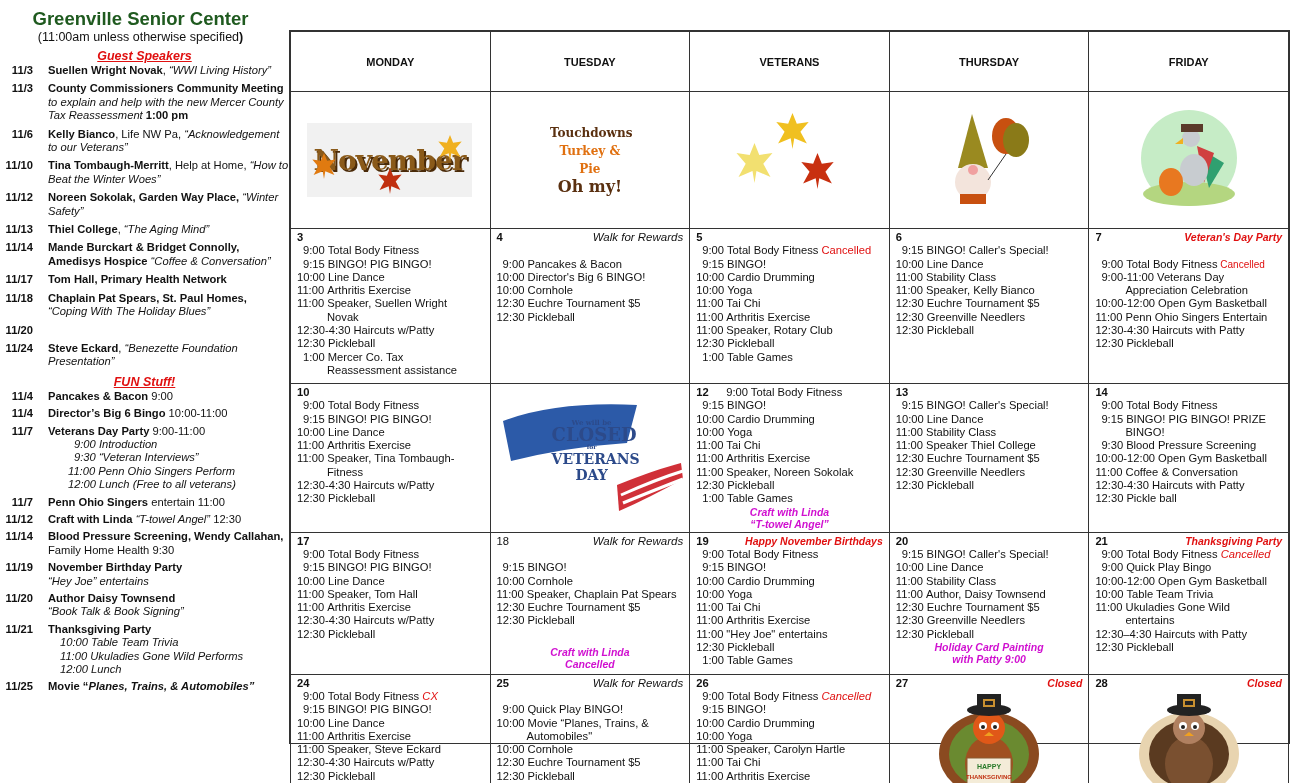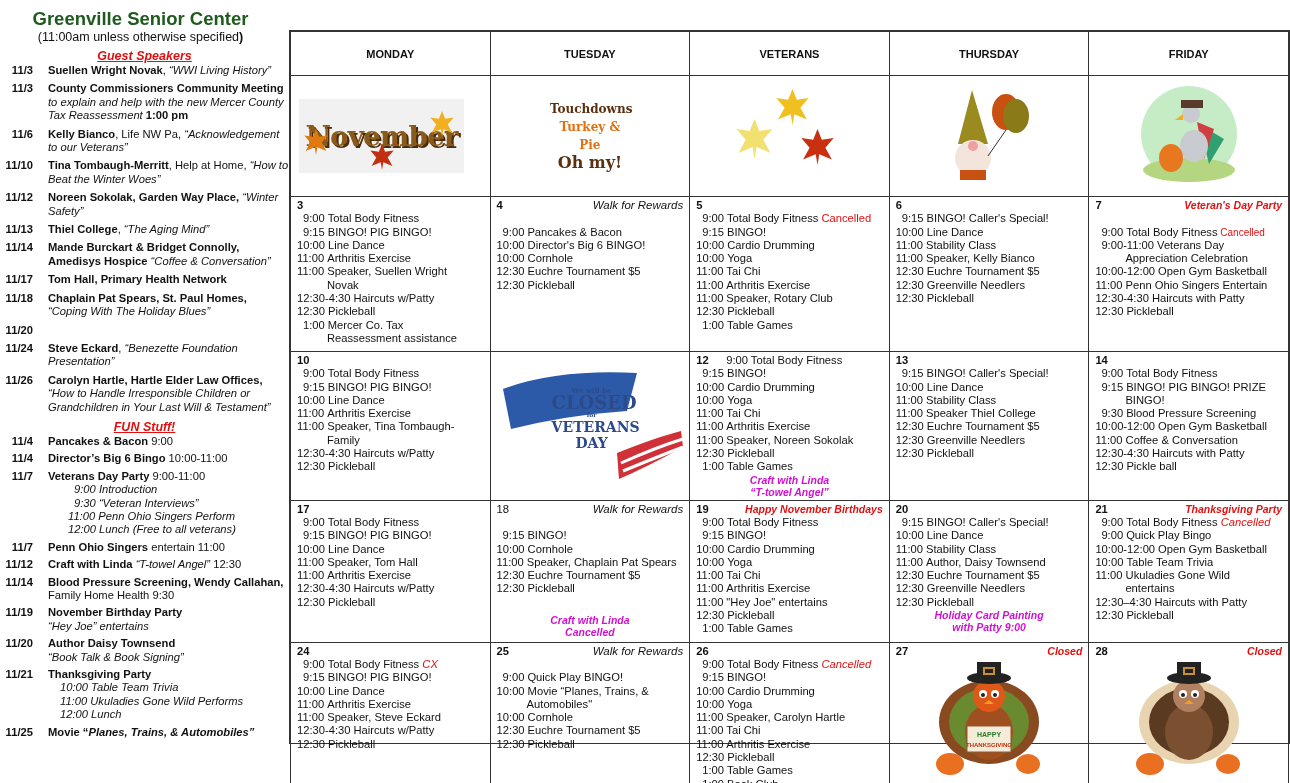--- a/index.html
+++ b/index.html
@@ -15,21 +15,21 @@
   .sb-date { width:48px; text-align:right; padding-right:15px; font-weight:bold; flex-shrink:0; box-sizing:border-box; }
   .sb-body { flex:1; }
   .sb-body .b { font-weight:bold; }
   .sb-body .i { font-style:italic; }
   .sb-sublines { font-style:italic; }
   .fun .sb-item { margin-bottom:4px; }
 
   
   #calendar { position:absolute; left:289px; top:30px; width:1001px; height:714px; border:1.5px solid #333; box-sizing:border-box; }
   .cal-table { border-collapse:collapse; width:100%; table-layout:fixed; }
-  .cal-table td, .cal-table th { border:1.3px solid #333; vertical-align:top; padding:8px; }
+  .cal-table td, .cal-table th { border:1.3px solid #333; vertical-align:top; padding:16px; }
   .cal-table th { height:27px; font-size:11px; font-weight:bold; text-align:center; vertical-align:middle; }
   .img-row td { height:102px; text-align:center; vertical-align:middle; }
   .day-cell { font-size:11.2px; line-height:13.3px; padding:2px 6px 2px 6px !important; }
   .day-head { display:flex; align-items:baseline; height:13.3px; }
   .day-num { font-weight:bold; width:24px; flex-shrink:0; }
   .day-num.light { font-weight:normal; }
   .day-note { flex:1; text-align:right; font-style:italic; margin-left:-20px; }
   .day-note.red { color:#e01010; font-weight:bold; font-size:10.5px; }
   .day-note.plain { color:#111; font-weight:normal; font-size:11.5px; }
   .day-inline { font-weight:normal; margin-left:6px; }
@@ -93,24 +93,20 @@
         <div class="sb-date">11/18</div>
         <div class="sb-body"><span class="b">Chaplain Pat Spears, St. Paul Homes,</span><span> </span><span class="i">“Coping With The Holiday Blues”</span></div>
       </div>
       <div class="sb-item">
         <div class="sb-date">11/20</div>
       </div>
       <div class="sb-item">
         <div class="sb-date">11/24</div>
         <div class="sb-body"><span class="b">Steve Eckard</span><span>, </span><span class="i">“Benezette Foundation Presentation”</span></div>
       </div>
-      <div class="sb-item">
-        <div class="sb-date">11/26</div>
-        <div class="sb-body"><span class="b">Carolyn Hartle, Hartle Elder Law Offices,</span><span> </span><span class="i">“How to Handle Irresponsible Children or Grandchildren in Your Last Will &amp; Testament”</span></div>
-      </div>
     </div>
   <div class="sb-heading" style="margin-top:0">FUN Stuff!</div>
   <div id="fun-list" class="fun">
       <div class="sb-item">
         <div class="sb-date">11/4</div>
         <div class="sb-body"><span class="b">Pancakes &amp; Bacon</span><span>  9:00</span></div>
       </div>
       <div class="sb-item">
         <div class="sb-date">11/4</div>
         <div class="sb-body"><span class="b">Director’s Big 6 Bingo</span><span>  10:00-11:00</span></div>
@@ -386,21 +382,21 @@
               <span class="n">Line Dance</span>
             </div>
             <div class="ev">
               <span class="t">11:00</span>
               <span class="n">Arthritis Exercise</span>
             </div>
             <div class="ev">
               <span class="t">11:00</span>
               <span class="n">Speaker, Tina Tombaugh-</span>
             </div>
-            <div class="cont">Family</div>
+            <div class="cont">Fitness</div>
             <div class="ev">
               <span class="t">12:30-4:30</span>
               <span class="n">Haircuts w/Patty</span>
             </div>
             <div class="ev">
               <span class="t">12:30</span>
               <span class="n">Pickleball</span>
             </div>
           </td>
           <td class="day-cell" style="height: 143px; vertical-align: middle; text-align: center; padding: 0px;">

